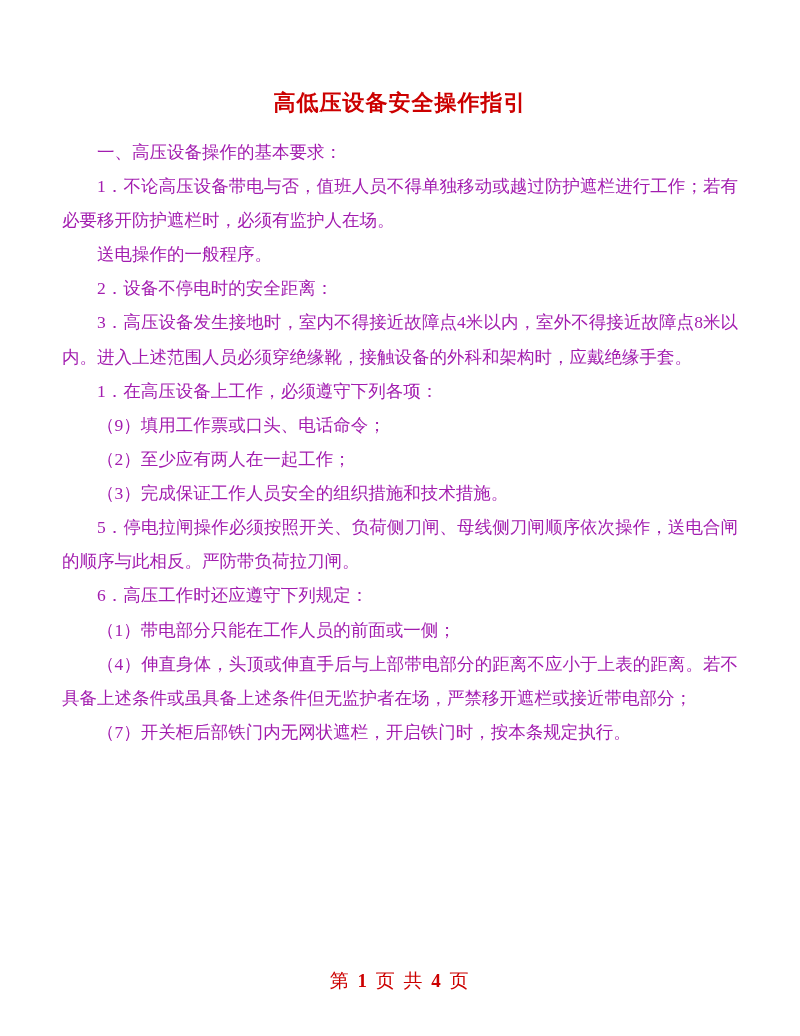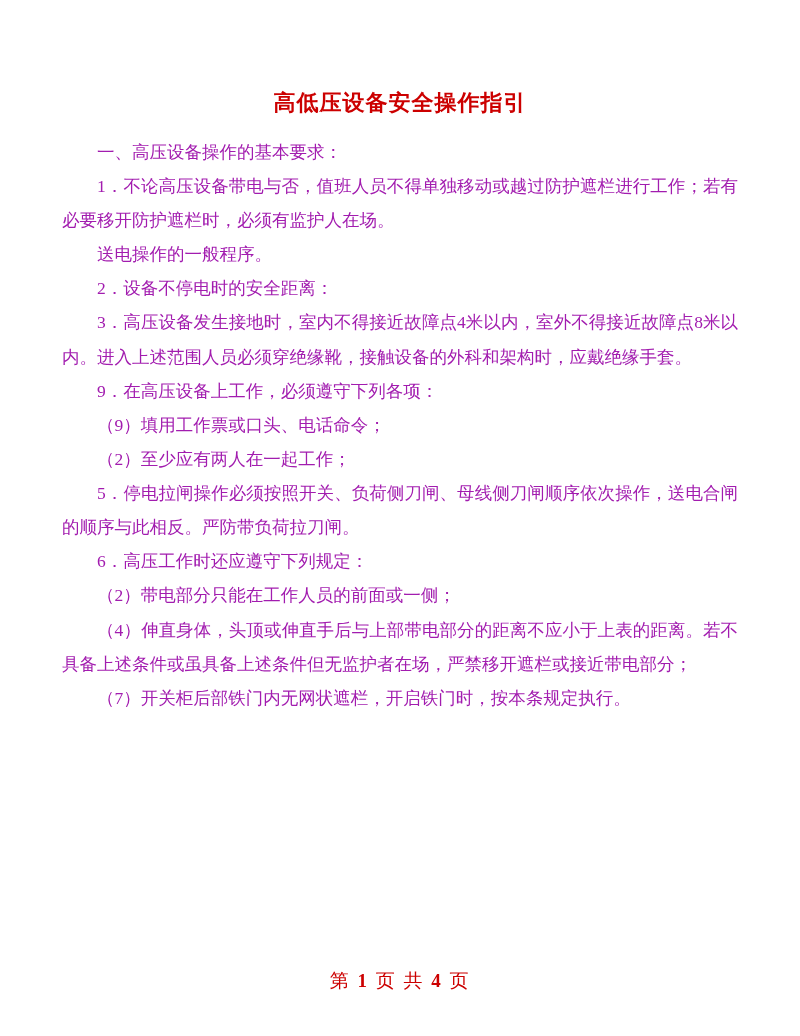--- a/index.html
+++ b/index.html
@@ -62,26 +62,27 @@
 
 <div class="page">
 
   <div class="doc-title">高低压设备安全操作指引</div>
 
   <p class="para indent">一、高压设备操作的基本要求：</p>
   <p class="para indent">1．不论高压设备带电与否，值班人员不得单独移动或越过防护遮栏进行工作；若有必要移开防护遮栏时，必须有监护人在场。</p>
   <p class="para indent">送电操作的一般程序。</p>
   <p class="para indent">2．设备不停电时的安全距离：</p>
   <p class="para indent">3．高压设备发生接地时，室内不得接近故障点4米以内，室外不得接近故障点8米以内。进入上述范围人员必须穿绝缘靴，接触设备的外科和架构时，应戴绝缘手套。</p>
-  <p class="para indent">9．在高压设备上工作，必须遵守下列各项：</p>
+  <p class="para indent">1．在高压设备上工作，必须遵守下列各项：</p>
   <p class="para indent">（9）填用工作票或口头、电话命令；</p>
   <p class="para indent">（2）至少应有两人在一起工作；</p>
+  <p class="para indent">（3）完成保证工作人员安全的组织措施和技术措施。</p>
   <p class="para indent">5．停电拉闸操作必须按照开关、负荷侧刀闸、母线侧刀闸顺序依次操作，送电合闸的顺序与此相反。严防带负荷拉刀闸。</p>
   <p class="para indent">6．高压工作时还应遵守下列规定：</p>
-  <p class="para indent">（2）带电部分只能在工作人员的前面或一侧；</p>
+  <p class="para indent">（1）带电部分只能在工作人员的前面或一侧；</p>
   <p class="para indent">（4）伸直身体，头顶或伸直手后与上部带电部分的距离不应小于上表的距离。若不具备上述条件或虽具备上述条件但无监护者在场，严禁移开遮栏或接近带电部分；</p>
   <p class="para indent">（7）开关柜后部铁门内无网状遮栏，开启铁门时，按本条规定执行。</p>
 
   <div class="footer">
     <span>第</span>
     <span class="num">1</span>
     <span>页  共</span>
     <span class="num">4</span>
     <span>页</span>
   </div>

